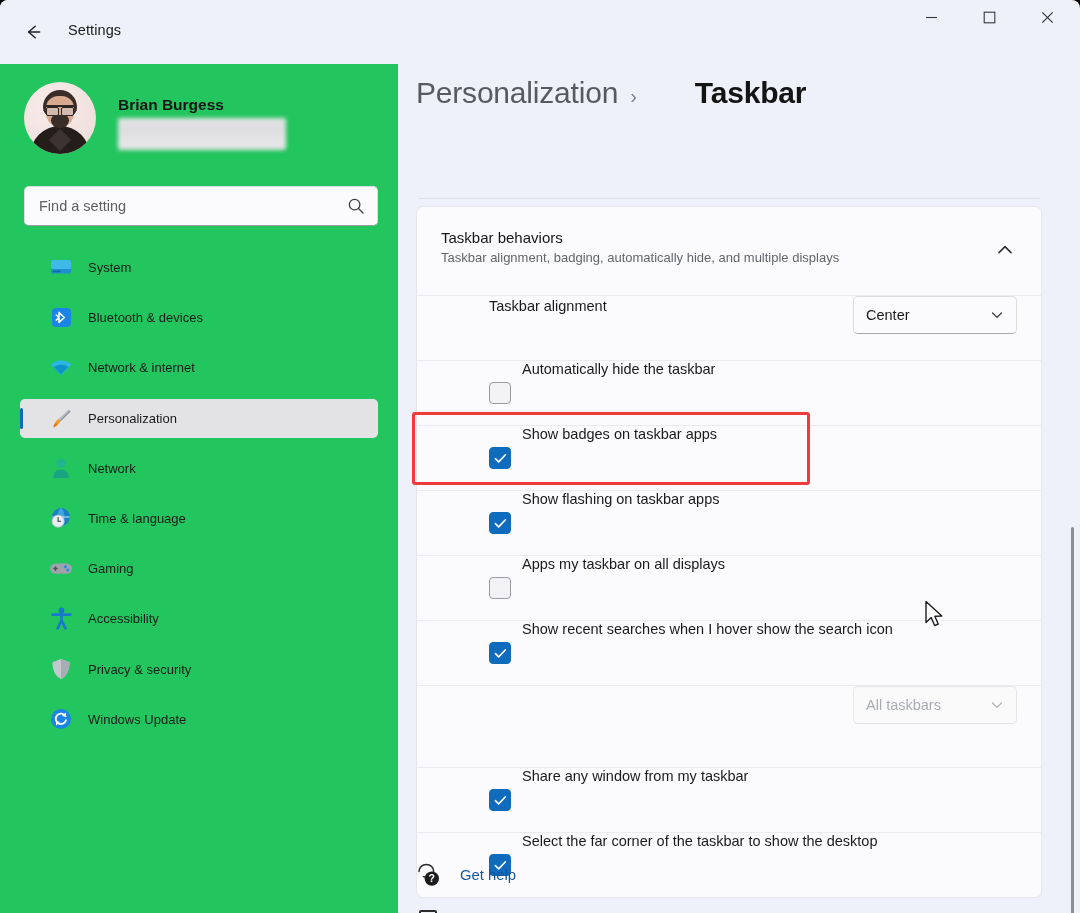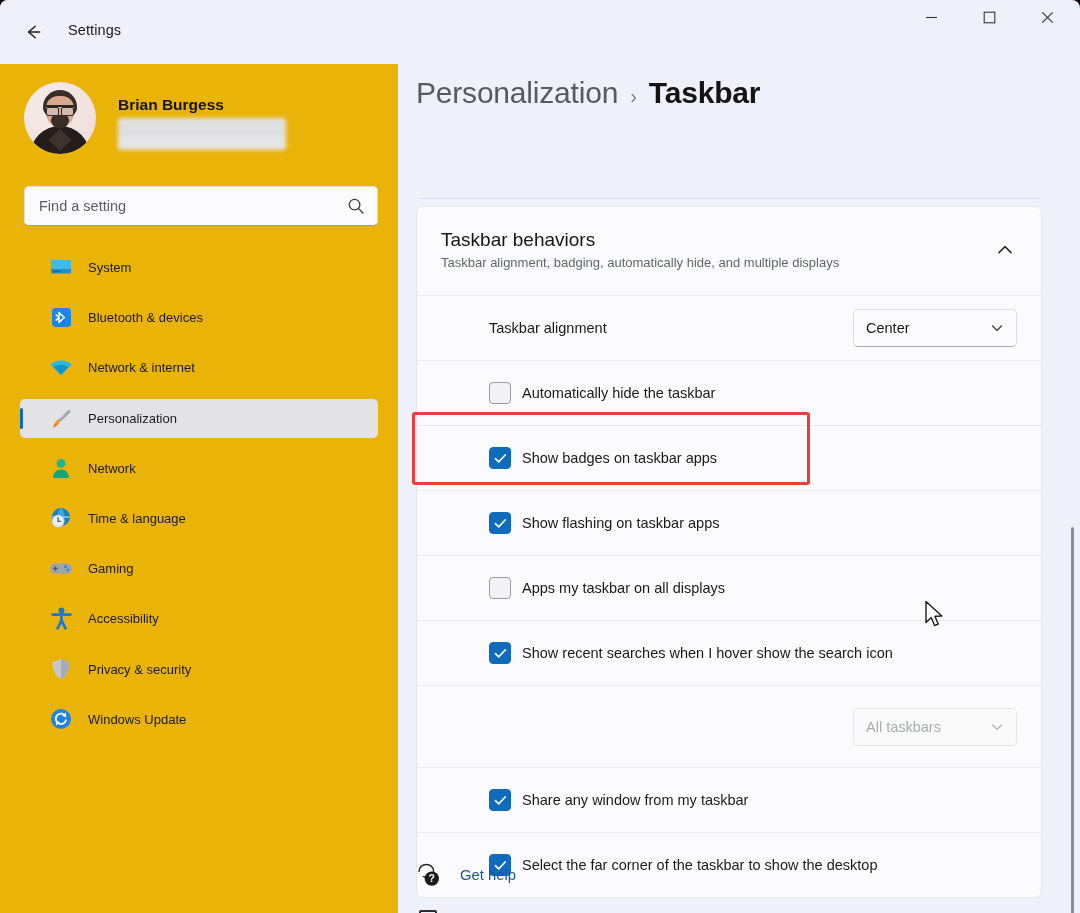--- a/index.html
+++ b/index.html
@@ -56,21 +56,21 @@
   #wc-max  { left: 966px; }
   #wc-close{ left: 1024px; }
   .wc svg { display: block; }
 
   
   #sidebar {
     position: absolute;
     left: 0; top: 64px;
     width: 398px;
     height: 849px;
-    background: #eab308;
+    background: #22c55e;
   }
 
   #account {
     position: absolute;
     left: 24px; top: 12px;
     width: 360px; height: 86px;
   }
   #avatar {
     position: absolute;
     left: 0; top: 6px;
@@ -223,20 +223,21 @@
   }
   #crumb-sep {
     font-size: 20px;
     color: #7a7d84;
   }
   #crumb-current {
     font-size: 30px;
     color: #141414;
     font-weight: 600;
     letter-spacing: -0.2px;
+    margin-left: 46px;
   }
 
   #divider-top {
     position: absolute;
     left: 20px; top: 134px;
     width: 622px; height: 1px;
     background: #dfe1e8;
   }
 
   #card {
@@ -248,41 +249,41 @@
     border-radius: 7px;
     overflow: hidden;
   }
 
   .card-header {
     position: relative;
     height: 88px;
     padding: 22px 0 0 24px;
   }
   .card-header-title {
-    font-size: 19px;
+    font-size: 15px;
     color: #171717;
     margin-bottom: 4px;
   }
   .card-header-sub {
     font-size: 13px;
     color: #62656c;
   }
   #collapse-chevron {
     position: absolute;
     right: 20px; top: 26px;
     width: 32px; height: 32px;
     display: flex; align-items: center; justify-content: center;
   }
 
   .row {
     position: relative;
     border-top: 1px solid #eaebef;
     min-height: 65px;
     display: flex;
-    align-items: center;
+    align-items: flex-start;
     padding: 0 24px 0 24px;
     gap: 16px;
   }
   .row.tall { min-height: 82px; }
 
   .row-label {
     font-size: 14.5px;
     color: #1a1a1a;
     line-height: 20px;
   }

